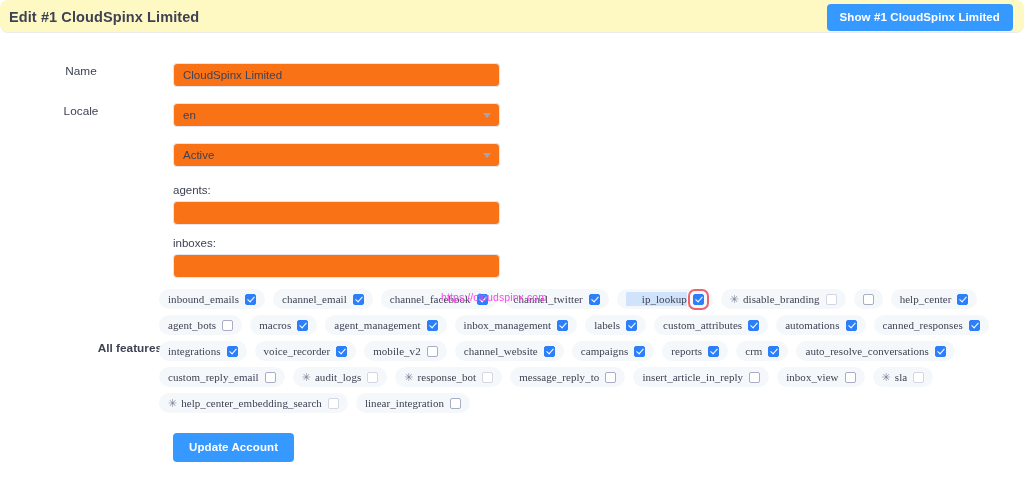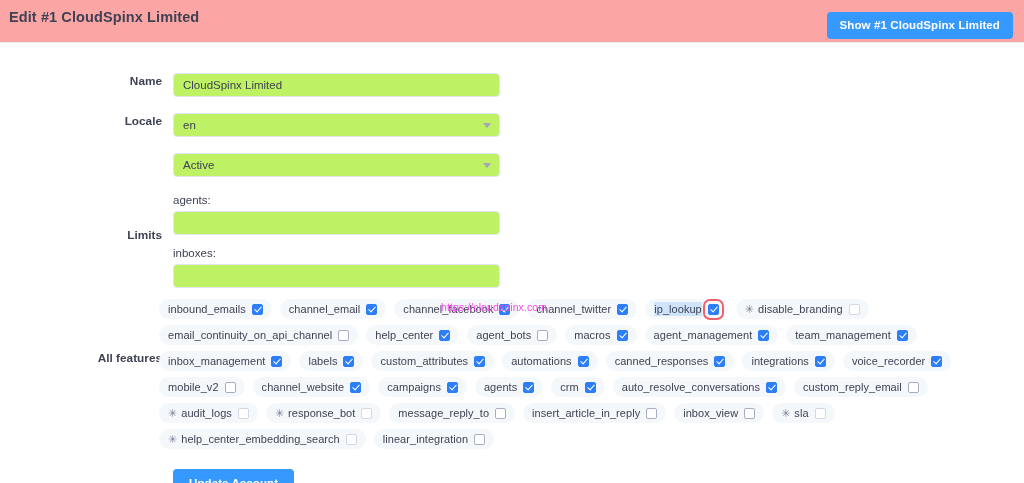--- a/index.html
+++ b/index.html
@@ -7,35 +7,36 @@
     margin: 0; padding: 0;
     width: 1024px; height: 483px;
     background: #ffffff;
     font-family: "Liberation Sans", sans-serif;
     -webkit-font-smoothing: antialiased;
   }
 
   
   .topbar {
     position: relative;
-    height: 43px;
+    height: 33px;
     border-bottom: 1px solid #e9ecef;
-    background: #fca5a5;
+    background: #fef9c3;
+    border-radius: 8px;
   }
   .topbar-title {
     position: absolute;
     left: 9px; top: 9px;
     font-size: 14.5px;
     font-weight: 600;
     color: #3f4254;
     letter-spacing: .1px;
   }
   .topbar-action {
     position: absolute;
-    right: 11px; top: 12px;
+    right: 11px; top: 4px;
     background: #3699ff;
     color: #ffffff;
     border: none;
     border-radius: 4px;
     font-family: "Liberation Sans", sans-serif;
     font-size: 11.5px;
     font-weight: 600;
     padding: 7px 13px 8px 13px;
     cursor: pointer;
     white-space: nowrap;
@@ -48,37 +49,37 @@
     padding-top: 30px;
   }
   .row {
     position: relative;
     height: 40px;
   }
   .label {
     position: absolute;
     left: 0;
     width: 162px;
-    text-align: right;
+    text-align: center;
     font-size: 11.8px;
-    font-weight: 700;
+    font-weight: 400;
     color: #3f4254;
     line-height: 17px;
   }
   .field-wrap {
     position: absolute;
     left: 173px;
     width: 327px;
   }
   .ctl {
     width: 327px;
     height: 24px;
     border: 1px solid #e4e6ef;
     border-radius: 4px;
-    background: #bef264;
+    background: #f97316;
     font-family: "Liberation Sans", sans-serif;
     font-size: 11.5px;
     color: #3f4254;
     padding: 0 9px;
     outline: none;
     display: block;
   }
   .select-wrap { position: relative; width: 327px; }
   .select-wrap .ctl { padding-right: 14px; }
   .caret {
@@ -155,24 +156,25 @@
     white-space: nowrap;
     cursor: pointer;
     position: relative;
   }
   .chip .star {
     color: #7e8299;
     font-size: 11px;
     line-height: 11px;
     margin-right: -2px;
   }
-  .chip .nm { letter-spacing: .05px; }
+  .chip .nm { letter-spacing: .05px; font-family: Liberation Serif, serif; }
   .chip .nm.sel {
     background: #cfe3fb;
     border-radius: 1px;
+    padding-left: 16px;
   }
   .cb {
     width: 11px; height: 11px;
     border: 1px solid #a9adc4;
     border-radius: 2px;
     background: #ffffff;
     display: inline-block;
     position: relative;
     flex: 0 0 auto;
   }
@@ -241,21 +243,20 @@
   <div class="row">
     <div class="field-wrap">
       <div class="select-wrap">
         <input class="ctl" type="text" readonly="" value="Active" style="">
         <span class="caret"></span>
       </div>
     </div>
   </div>
 
   <div class="limits-row">
-    <div class="limits-label">Limits</div>
     <div class="limits-body">
       <div class="limits-key">agents:</div>
       <input class="ctl" type="text" value="" style="">
       <div class="limits-gap"></div>
       <div class="limits-key">inboxes:</div>
       <input class="ctl" type="text" value="" style="">
     </div>
   </div>
 
   <div class="watermark">https://cloudspinx.com</div>
@@ -282,44 +283,39 @@
         <label class="chip">
           <span class="nm sel">ip_lookup</span>
           <span class="cb on ring"></span>
         </label>
         <label class="chip">
           <span class="star">✳</span>
           <span class="nm">disable_branding</span>
           <span class="cb off-dim"></span>
         </label>
         <label class="chip">
-          <span class="nm">email_continuity_on_api_channel</span>
           <span class="cb"></span>
         </label>
         <label class="chip">
           <span class="nm">help_center</span>
           <span class="cb on"></span>
         </label>
         <label class="chip">
           <span class="nm">agent_bots</span>
           <span class="cb"></span>
         </label>
         <label class="chip">
           <span class="nm">macros</span>
           <span class="cb on"></span>
         </label>
         <label class="chip">
           <span class="nm">agent_management</span>
           <span class="cb on"></span>
         </label>
         <label class="chip">
-          <span class="nm">team_management</span>
-          <span class="cb on"></span>
-        </label>
-        <label class="chip">
           <span class="nm">inbox_management</span>
           <span class="cb on"></span>
         </label>
         <label class="chip">
           <span class="nm">labels</span>
           <span class="cb on"></span>
         </label>
         <label class="chip">
           <span class="nm">custom_attributes</span>
           <span class="cb on"></span>
@@ -346,21 +342,21 @@
         </label>
         <label class="chip">
           <span class="nm">channel_website</span>
           <span class="cb on"></span>
         </label>
         <label class="chip">
           <span class="nm">campaigns</span>
           <span class="cb on"></span>
         </label>
         <label class="chip">
-          <span class="nm">agents</span>
+          <span class="nm">reports</span>
           <span class="cb on"></span>
         </label>
         <label class="chip">
           <span class="nm">crm</span>
           <span class="cb on"></span>
         </label>
         <label class="chip">
           <span class="nm">auto_resolve_conversations</span>
           <span class="cb on"></span>
         </label>

